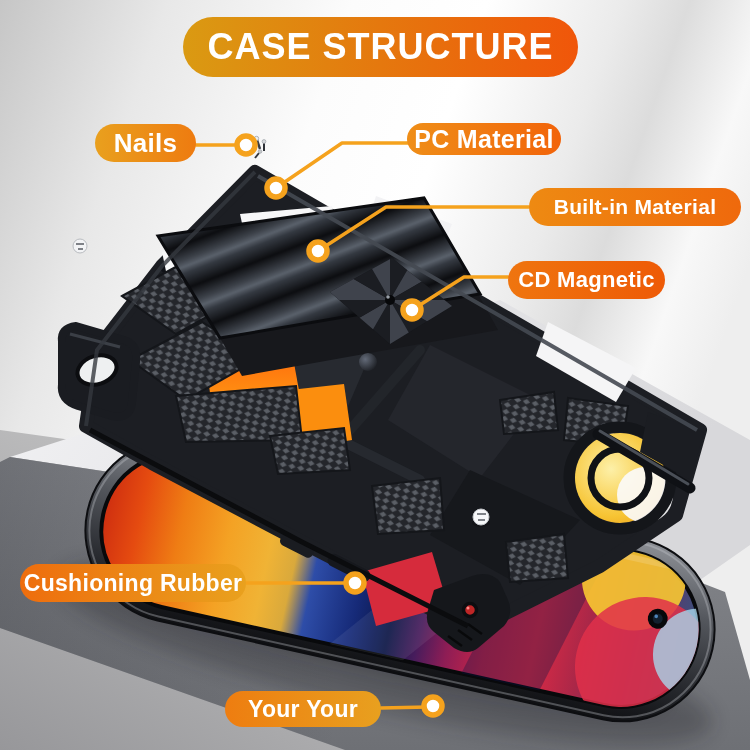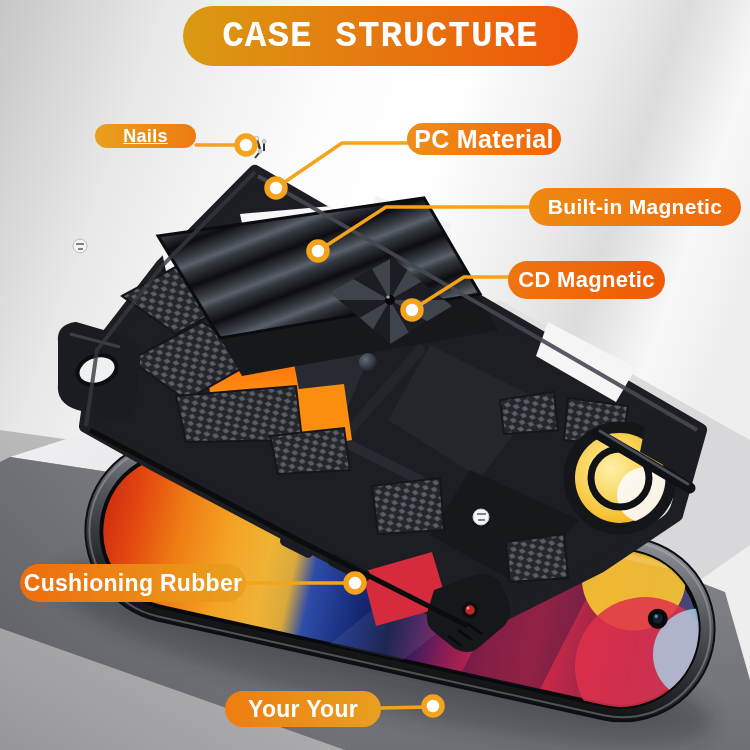--- a/index.html
+++ b/index.html
@@ -8,26 +8,25 @@
     font-family:"Liberation Sans",sans-serif;background:#fff;
   }
   .stage svg.illus{position:absolute;left:0;top:0;z-index:0;}
   .stage svg.overlay{position:absolute;left:0;top:0;z-index:2;pointer-events:none;}
   .pill{
     position:absolute;z-index:3;display:flex;align-items:center;justify-content:center;
     color:#fff;font-weight:bold;border-radius:999px;white-space:nowrap;
     letter-spacing:.3px;
   }
   .pill-header{
-    left:183px;top:6px;width:395px;height:60px;font-size:36px;letter-spacing:1px;
+    left:183px;top:17px;width:395px;height:60px;font-size:36px;letter-spacing:1px;
     background:linear-gradient(90deg,#DA9A12,#F0560A);
-    font-family:Liberation Mono, monospace;
   }
-  .c-nails{left:95px;top:124px;width:101px;height:24px;font-size:18px;
-    background:linear-gradient(90deg,#E9A01E,#EE7B10);text-decoration:underline;}
+  .c-nails{left:95px;top:124px;width:101px;height:38px;font-size:26px;
+    background:linear-gradient(90deg,#E9A01E,#EE7B10);}
   .c-pc{left:407px;top:123px;width:154px;height:32px;font-size:25px;
     background:linear-gradient(90deg,#EF8E18,#F2640A);}
   .c-kick{left:529px;top:188px;width:212px;height:38px;font-size:21px;
     background:linear-gradient(90deg,#EE8A12,#EF690C);}
   .c-cd{left:508px;top:261px;width:157px;height:38px;font-size:22px;
     background:linear-gradient(90deg,#EF750F,#EE5A06);}
   .c-cushion{left:20px;top:564px;width:226px;height:38px;font-size:23px;
     background:linear-gradient(90deg,#EE6D0D,#E9A11E);}
   .c-phone{left:225px;top:691px;width:156px;height:36px;font-size:23px;
     background:linear-gradient(90deg,#EE7D10,#E8A01F);}
@@ -296,18 +295,18 @@
       <circle cx="318" cy="251" r="9"></circle>
       <circle cx="412" cy="310" r="9"></circle>
       <circle cx="355" cy="583" r="9"></circle>
       <circle cx="433" cy="706" r="9"></circle>
     </g>
   </svg>
 
   <div class="pill pill-header">CASE STRUCTURE</div>
   <div class="pill c-nails">Nails</div>
   <div class="pill c-pc">PC Material</div>
-  <div class="pill c-kick">Built-in Magnetic</div>
+  <div class="pill c-kick">Built-in Material</div>
   <div class="pill c-cushion">Cushioning Rubber</div>
   <div class="pill c-cd">CD Magnetic</div>
   <div class="pill c-phone">Your Your</div>
 
 </div>
 
 </body></html>

